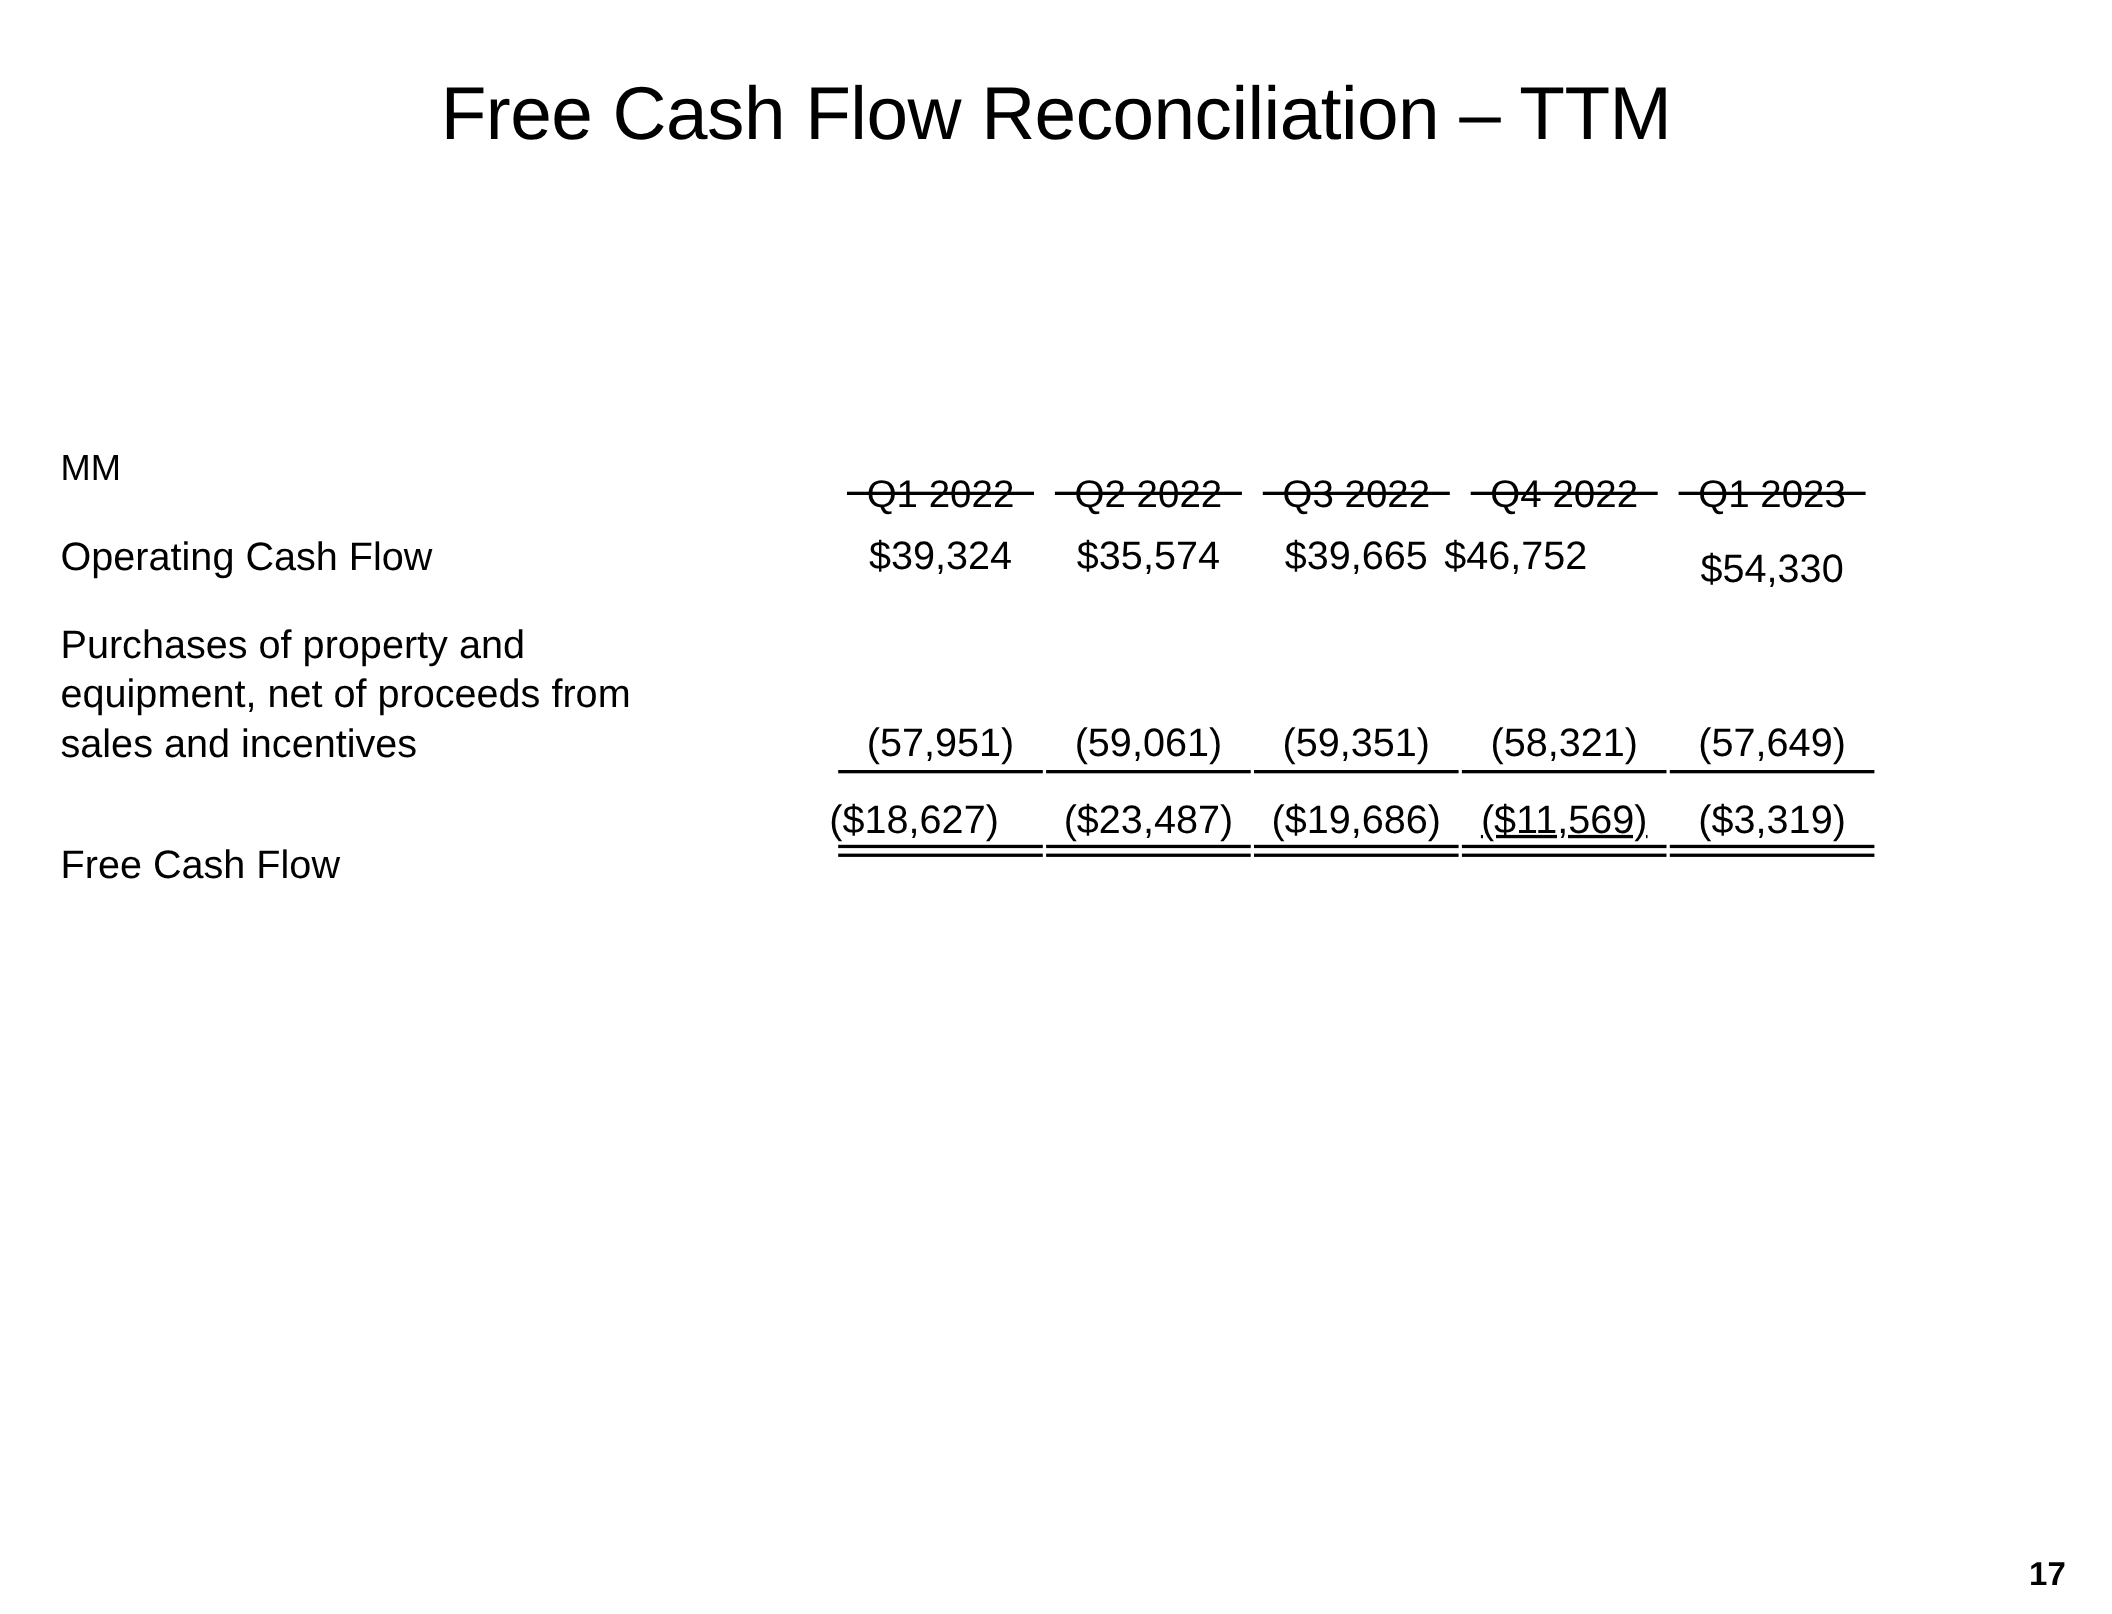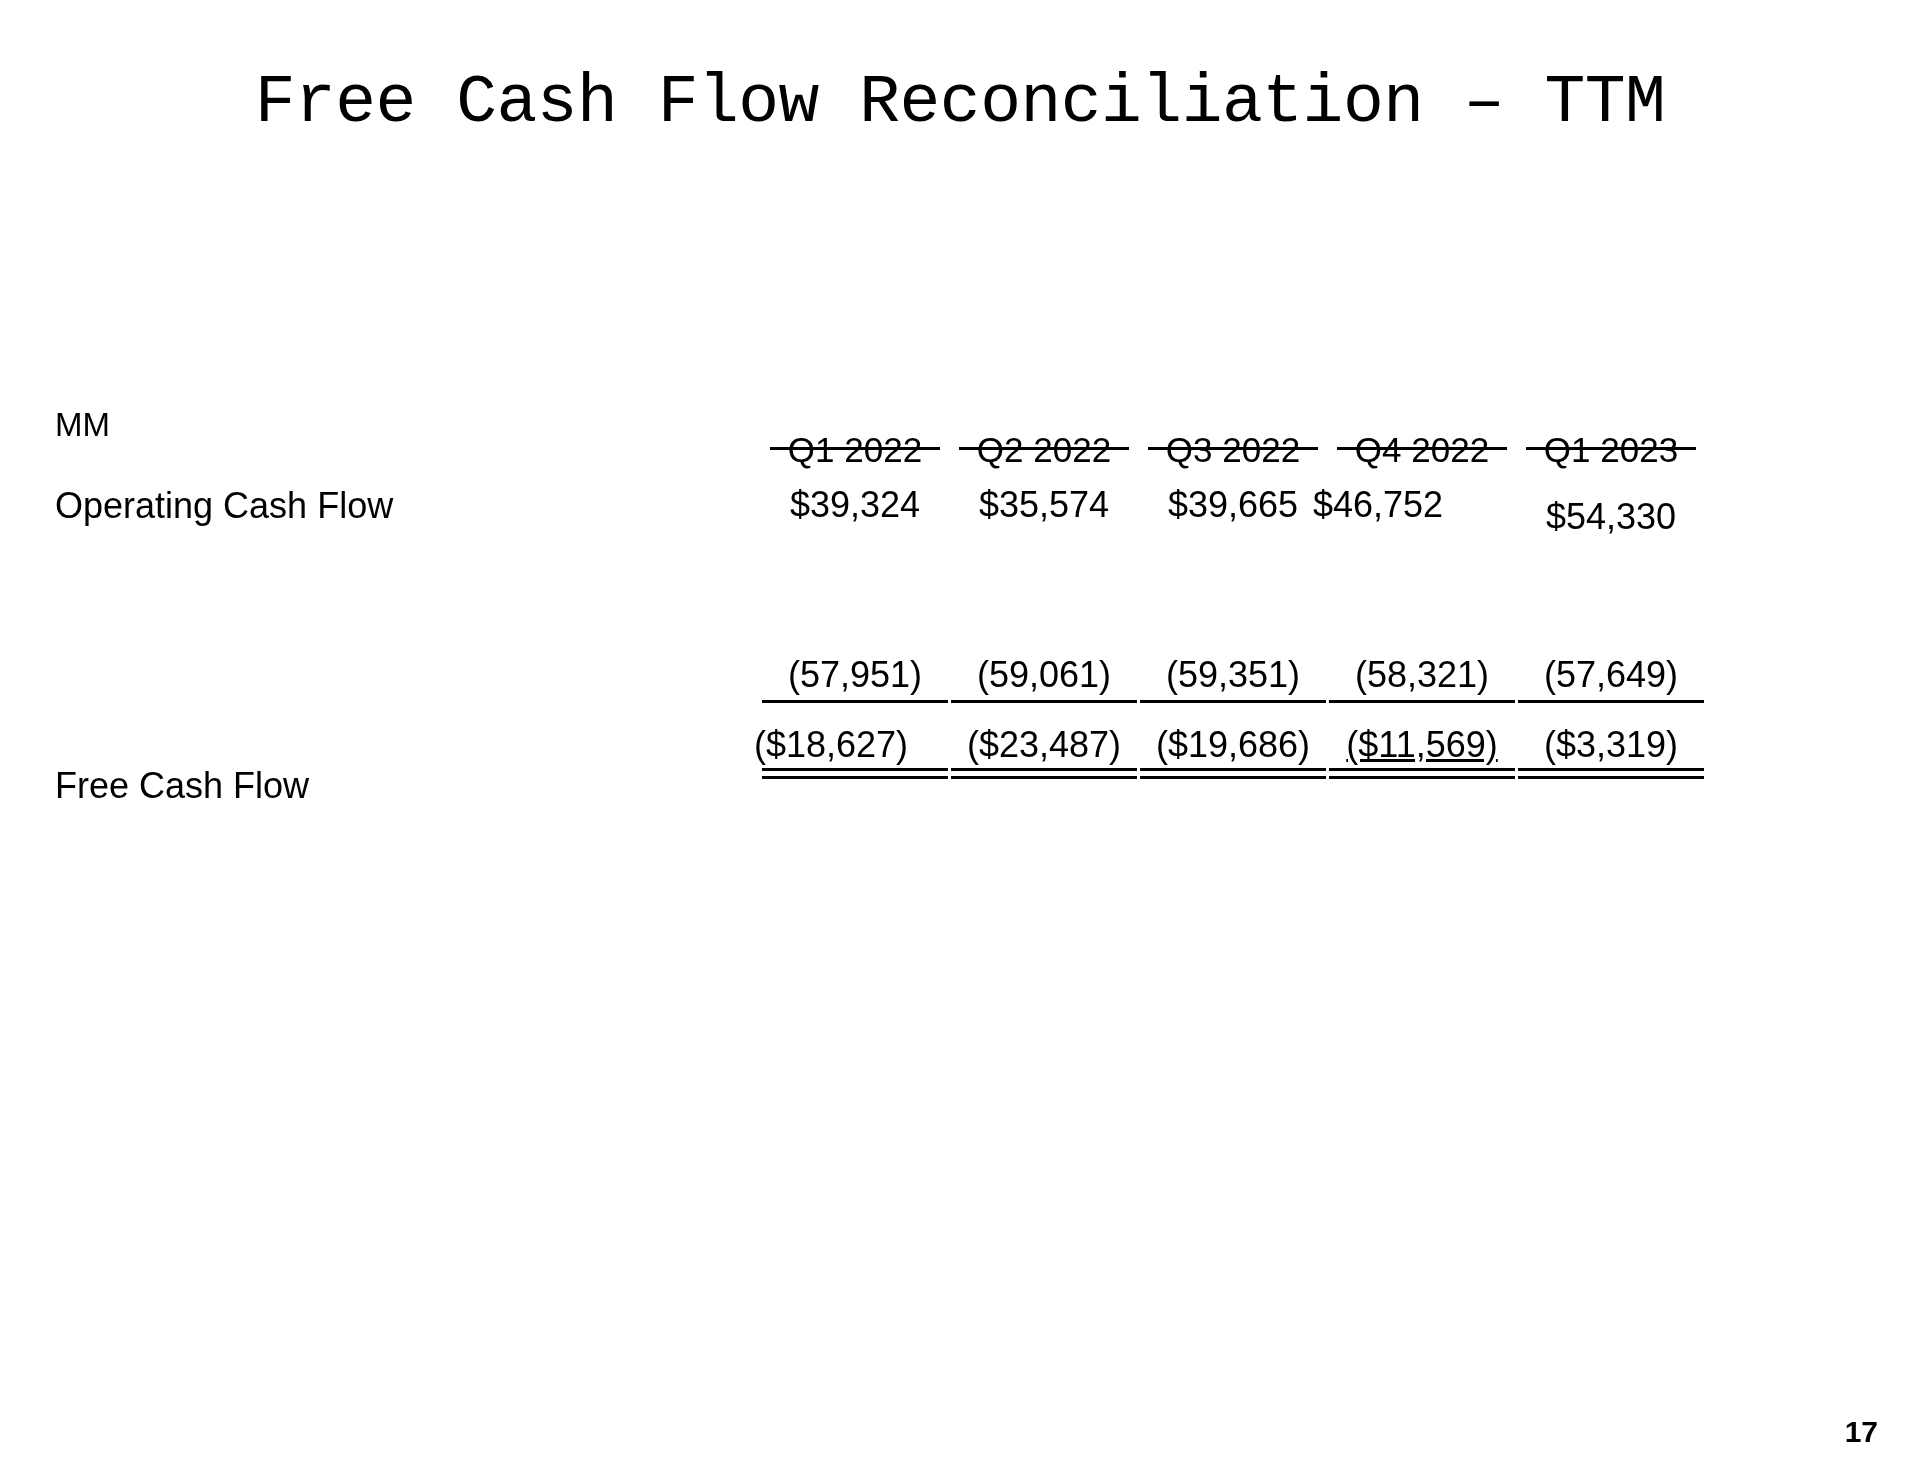--- a/index.html
+++ b/index.html
@@ -20,21 +20,21 @@
     -webkit-font-smoothing: antialiased;
   }
 
   
   #slide-title {
     position: absolute;
     left: 0;
     top: 62px;
     width: 1920px;
     text-align: center;
-    font-family: Liberation Mono, monospace;
+    font-family: Liberation Sans, sans-serif;
     font-size: 68px;
     font-weight: 400;
     line-height: 82px;
     letter-spacing: -0.5px;
     white-space: nowrap;
   }
 
   
   #fcf-table {
     position: absolute;
@@ -127,20 +127,23 @@
     <div class="rule" style="left:1526px; top:447px; width:170px;"></div>
 
     <div class="row-label" style="top:483px;">Operating Cash Flow</div>
 
     <div class="cell" style="left:762px; top:483px;">$39,324</div>
     <div class="cell" style="left:951px; top:483px;">$35,574</div>
     <div class="cell" style="left:1140px; top:483px;">$39,665</div>
     <div class="cell" style="left:1285px; top:483px;">$46,752</div>
     <div class="cell" style="left:1518px; top:483px;margin-top:12px;">$54,330</div>
 
+    <div class="row-label" style="top:563px; width:620px;">Purchases of property and
+equipment, net of proceeds from
+sales and incentives</div>
 
     <div class="cell" style="left:762px; top:653px;">(57,951)</div>
     <div class="cell" style="left:951px; top:653px;">(59,061)</div>
     <div class="cell" style="left:1140px; top:653px;">(59,351)</div>
     <div class="cell" style="left:1329px; top:653px;">(58,321)</div>
     <div class="cell" style="left:1518px; top:653px;">(57,649)</div>
 
     <div class="rule" style="left:762px; top:700px; width:186px;"></div>
     <div class="rule" style="left:951px; top:700px; width:186px;"></div>
     <div class="rule" style="left:1140px; top:700px; width:186px;"></div>

